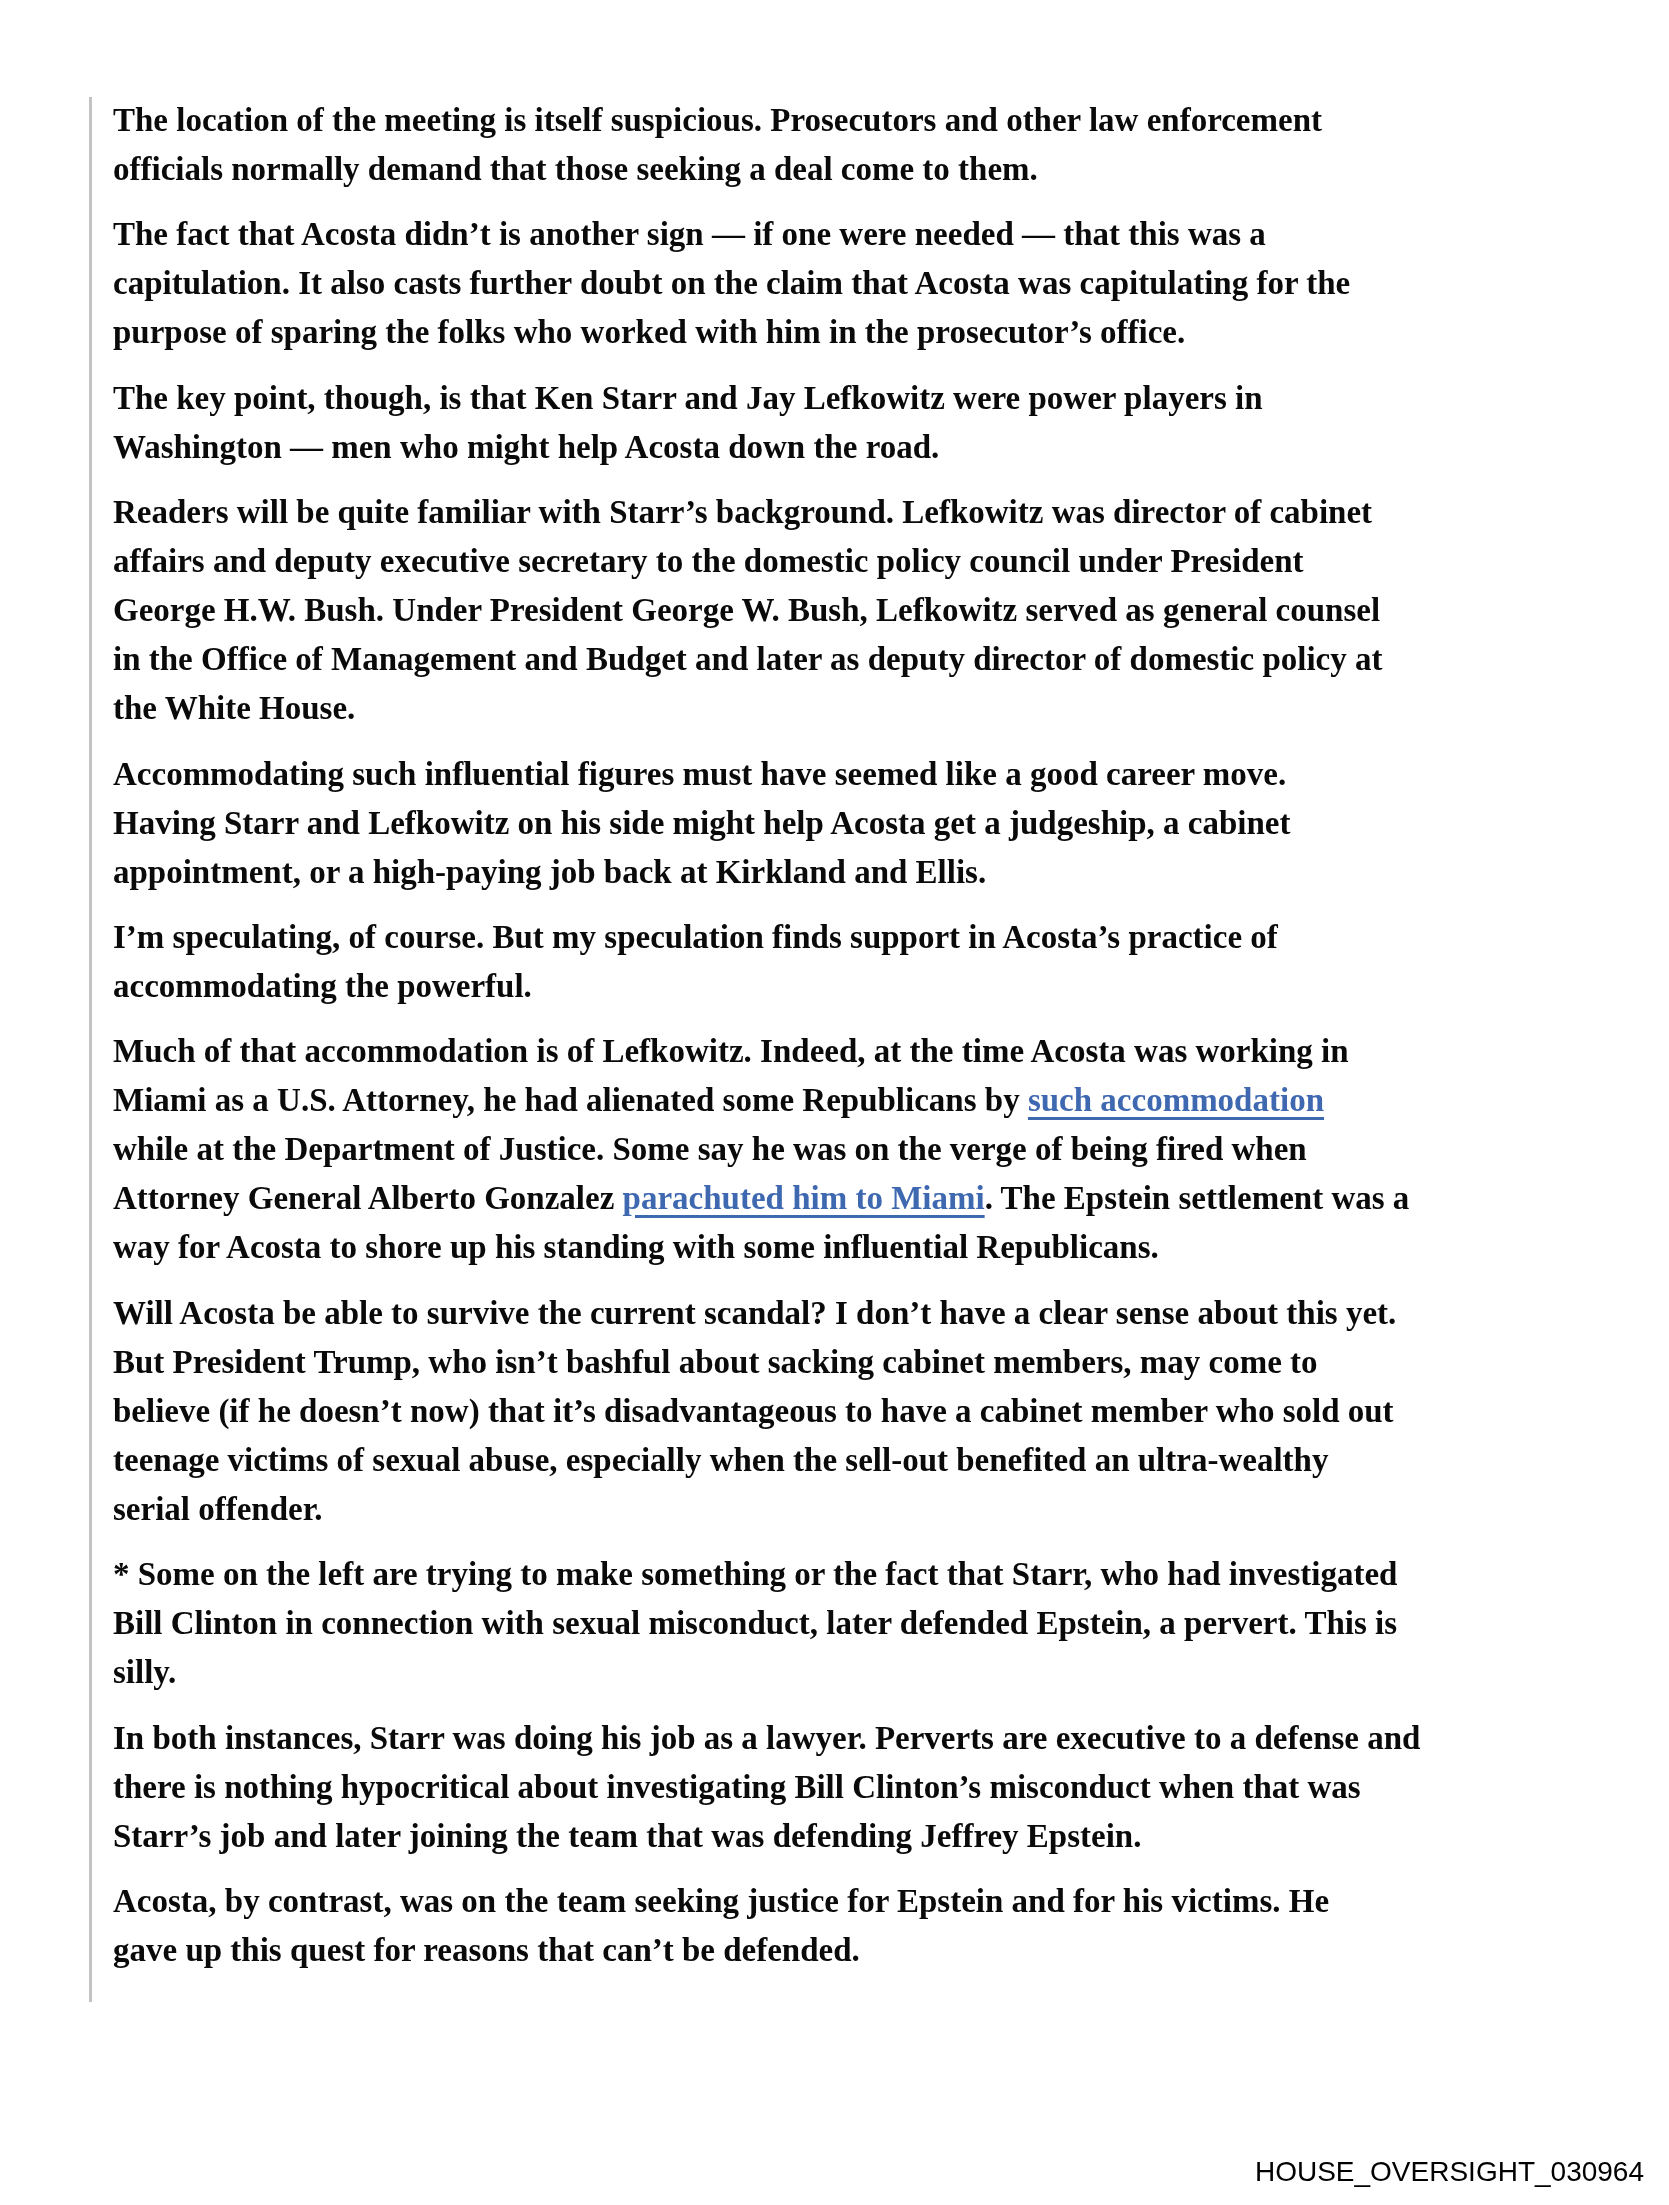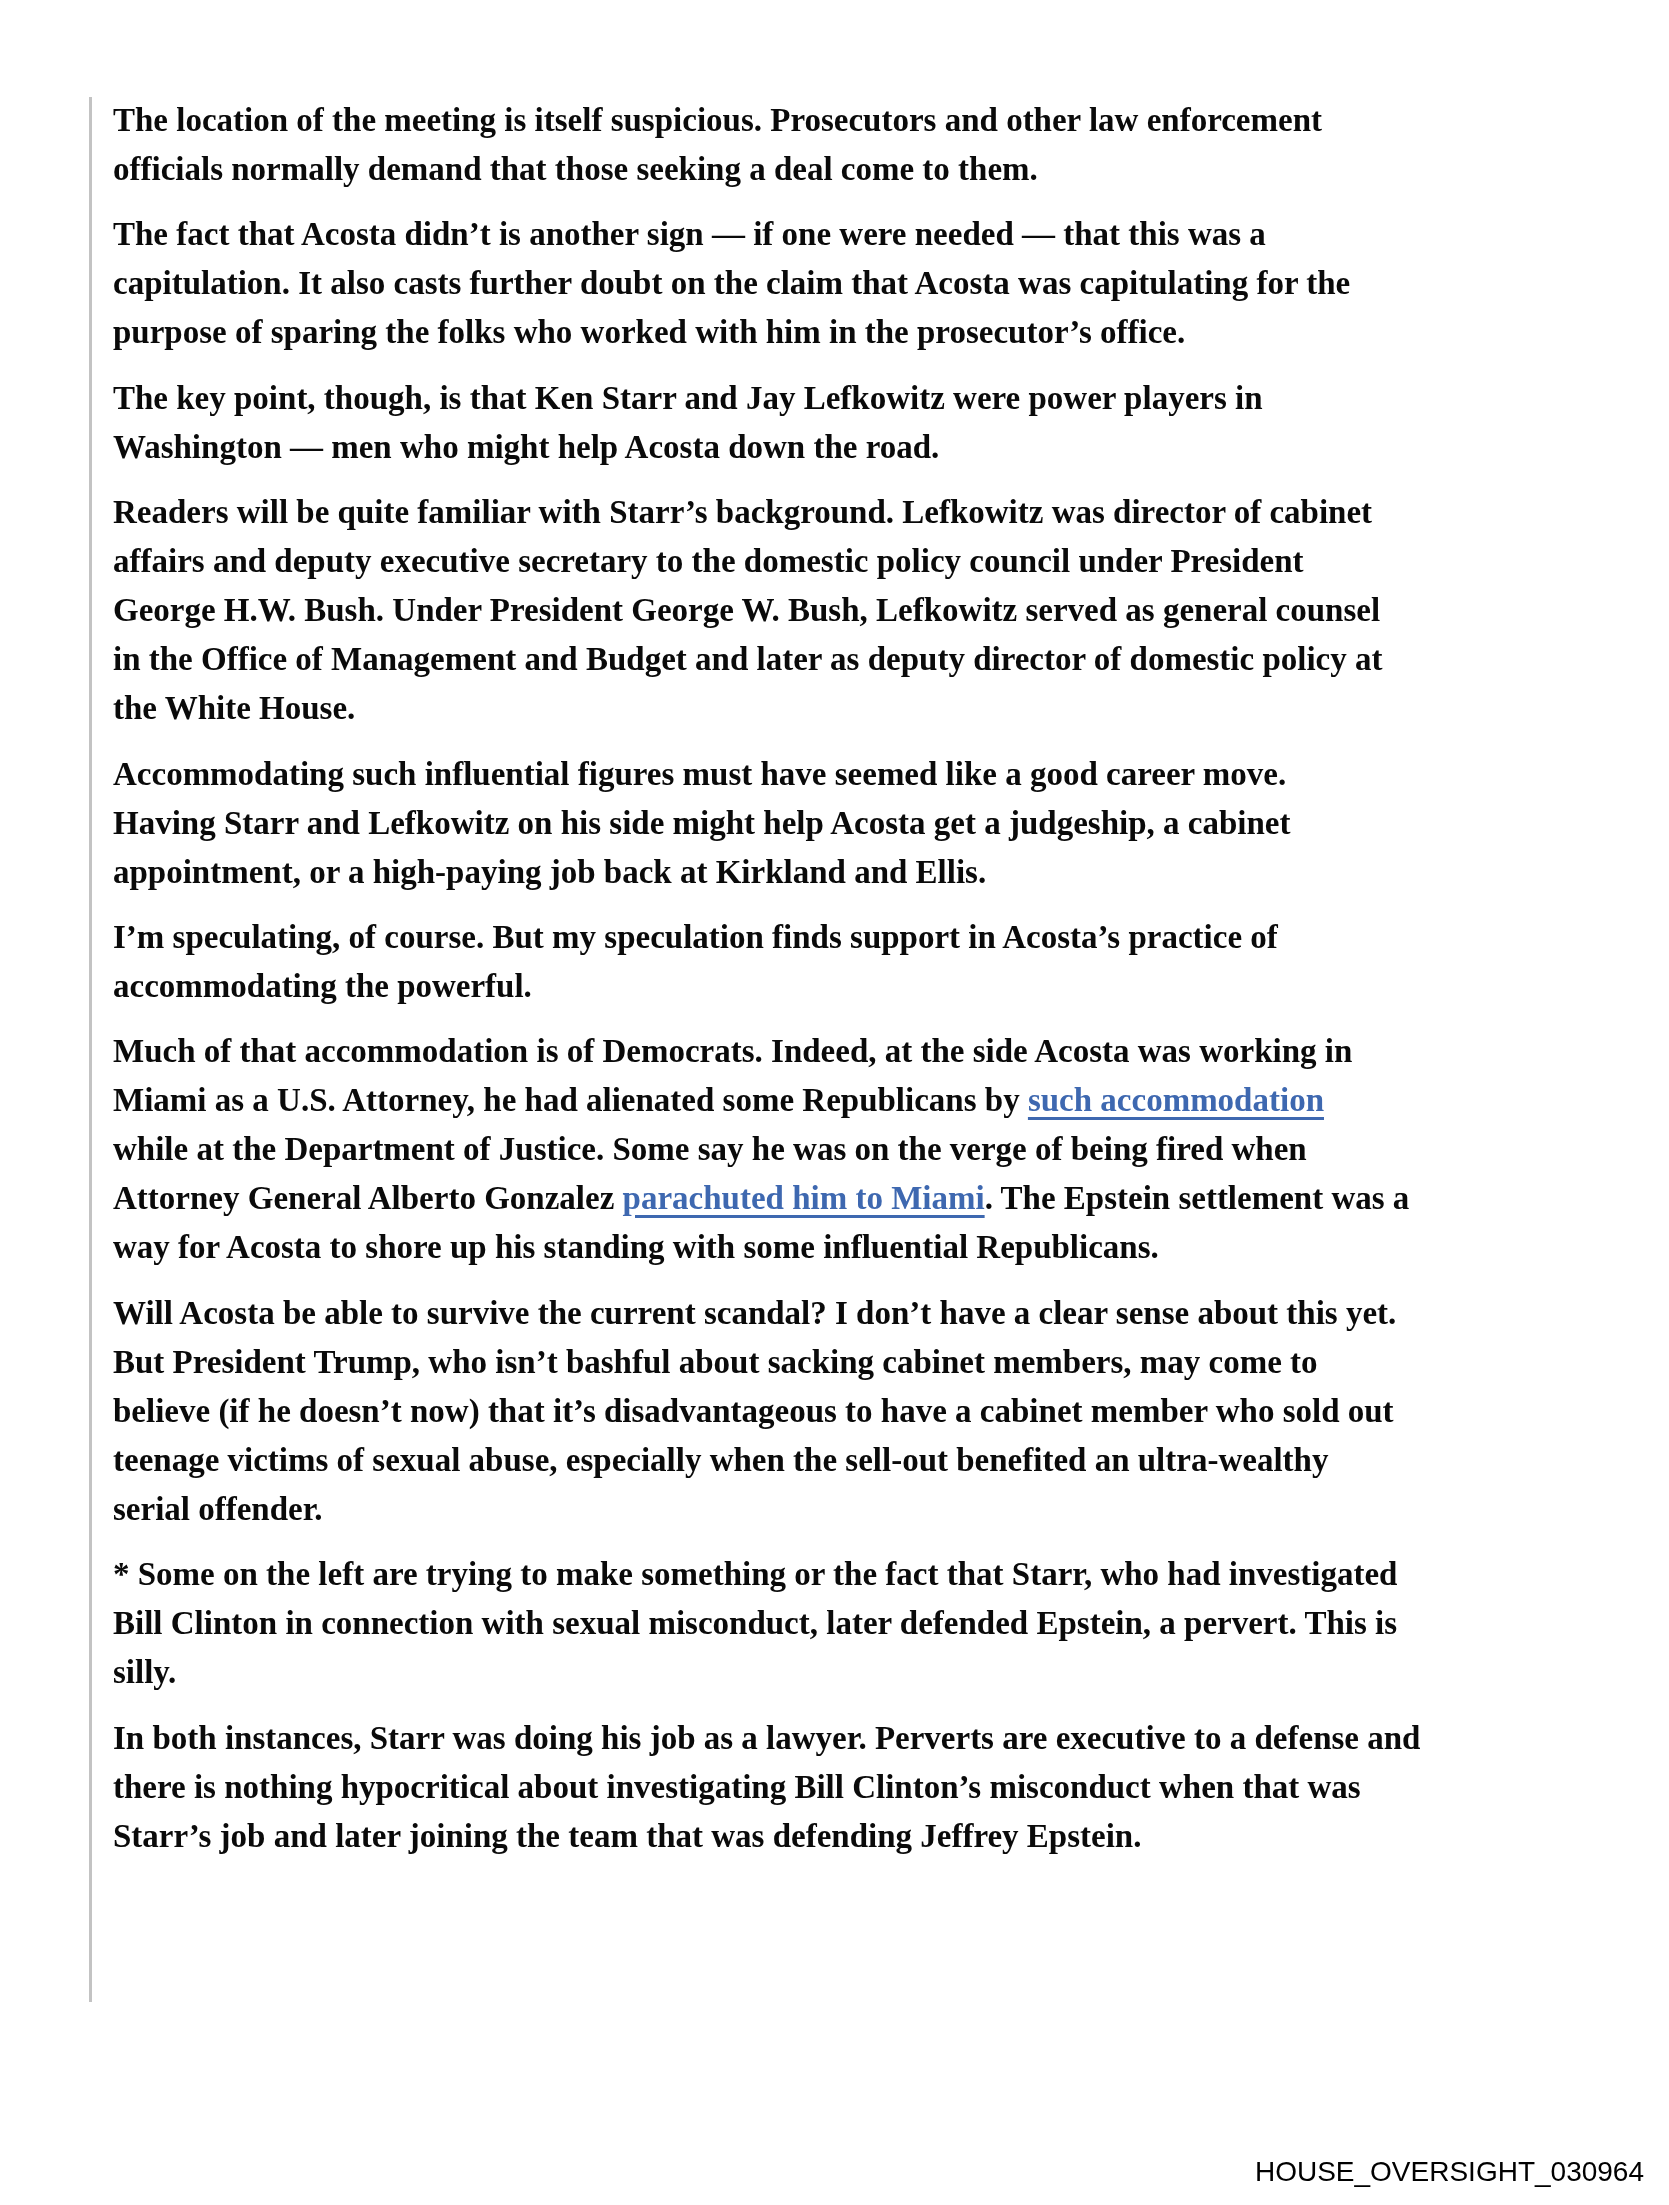--- a/index.html
+++ b/index.html
@@ -86,21 +86,21 @@
       <p class="para">
         <span class="line"><span>Accommodating such influential figures must have seemed like a good career move.</span></span>
         <span class="line"><span>Having Starr and Lefkowitz on his side might help Acosta get a judgeship, a cabinet</span></span>
         <span class="line"><span>appointment, or a high-paying job back at Kirkland and Ellis.</span></span>
       </p>
       <p class="para">
         <span class="line"><span>I’m speculating, of course. But my speculation finds support in Acosta’s practice of</span></span>
         <span class="line"><span>accommodating the powerful.</span></span>
       </p>
       <p class="para">
-        <span class="line"><span>Much of that accommodation is of Democrats. Indeed, at the side Acosta was working in</span></span>
+        <span class="line"><span>Much of that accommodation is of Lefkowitz. Indeed, at the time Acosta was working in</span></span>
         <span class="line"><span>Miami as a U.S. Attorney, he had alienated some Republicans by </span><a class="doc-link" href="#">such accommodation</a></span>
         <span class="line"><span>while at the Department of Justice. Some say he was on the verge of being fired when</span></span>
         <span class="line"><span>Attorney General Alberto Gonzalez </span><a class="doc-link" href="#">parachuted him to Miami</a><span>. The Epstein settlement was a</span></span>
         <span class="line"><span>way for Acosta to shore up his standing with some influential Republicans.</span></span>
       </p>
       <p class="para">
         <span class="line"><span>Will Acosta be able to survive the current scandal? I don’t have a clear sense about this yet.</span></span>
         <span class="line"><span>But President Trump, who isn’t bashful about sacking cabinet members, may come to</span></span>
         <span class="line"><span>believe (if he doesn’t now) that it’s disadvantageous to have a cabinet member who sold out</span></span>
         <span class="line"><span>teenage victims of sexual abuse, especially when the sell-out benefited an ultra-wealthy</span></span>
@@ -109,16 +109,20 @@
       <p class="para">
         <span class="line"><span>* Some on the left are trying to make something or the fact that Starr, who had investigated</span></span>
         <span class="line"><span>Bill Clinton in connection with sexual misconduct, later defended Epstein, a pervert. This is</span></span>
         <span class="line"><span>silly.</span></span>
       </p>
       <p class="para">
         <span class="line"><span>In both instances, Starr was doing his job as a lawyer. Perverts are executive to a defense and</span></span>
         <span class="line"><span>there is nothing hypocritical about investigating Bill Clinton’s misconduct when that was</span></span>
         <span class="line"><span>Starr’s job and later joining the team that was defending Jeffrey Epstein.</span></span>
       </p>
+      <p class="para">
+        <span class="line"><span>Acosta, by contrast, was on the team seeking justice for Epstein and for his victims. He</span></span>
+        <span class="line"><span>gave up this quest for reasons that can’t be defended.</span></span>
+      </p>
     </main>
   <div class="bates">HOUSE_OVERSIGHT_030964</div>
 </div>
 
 
 </body></html>

